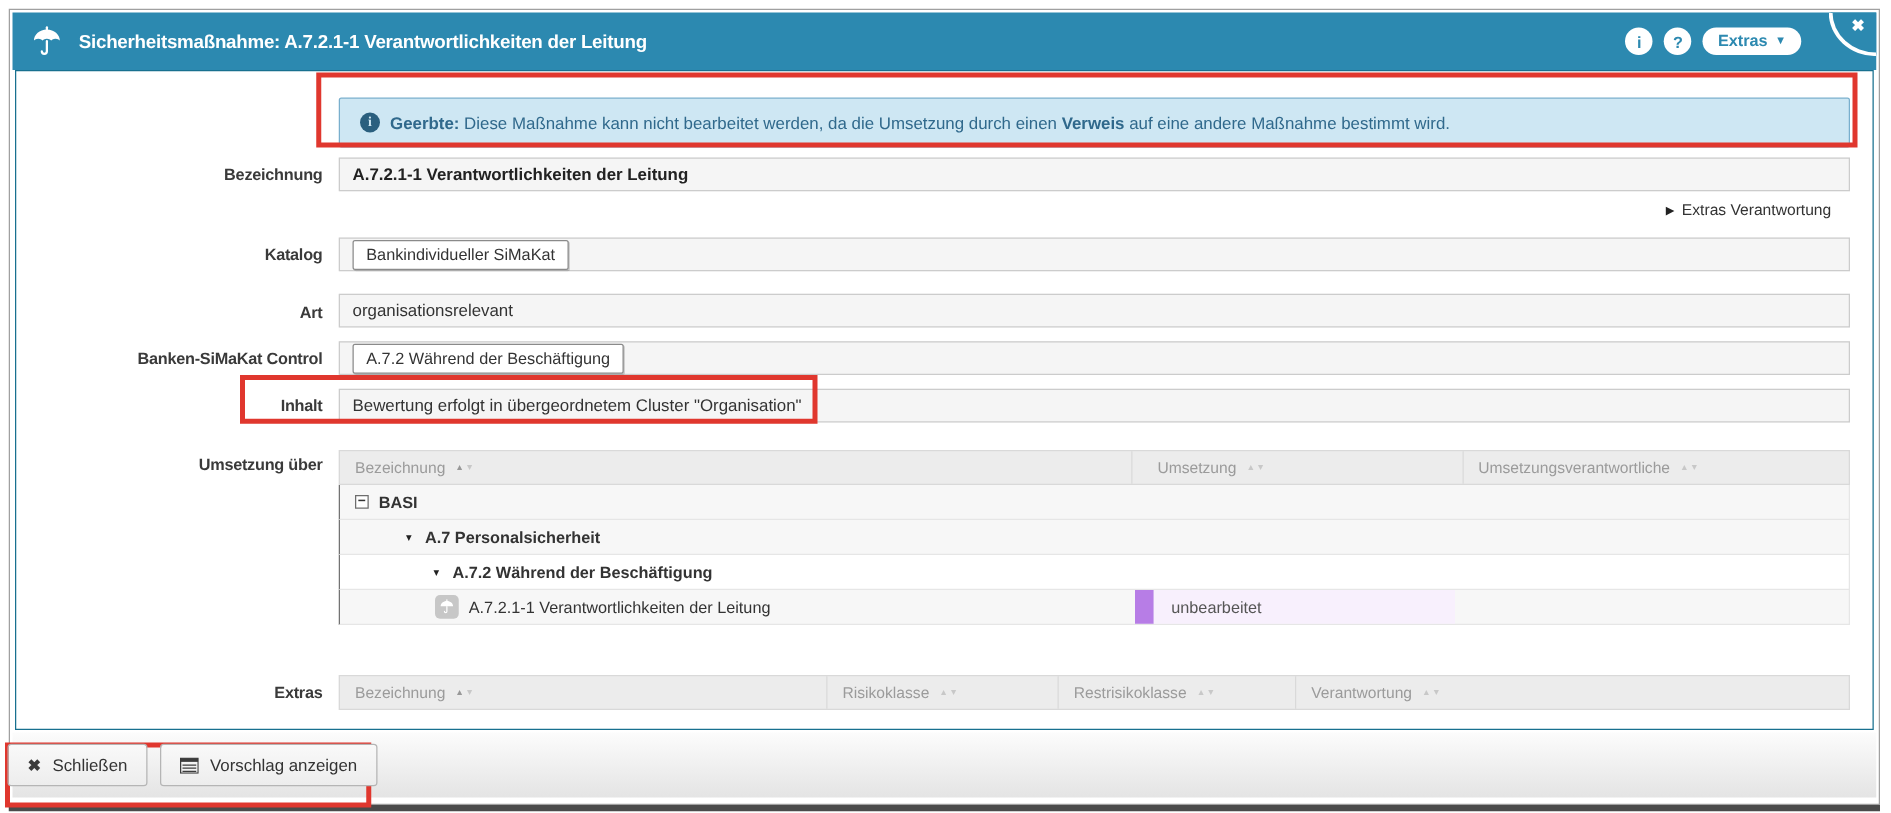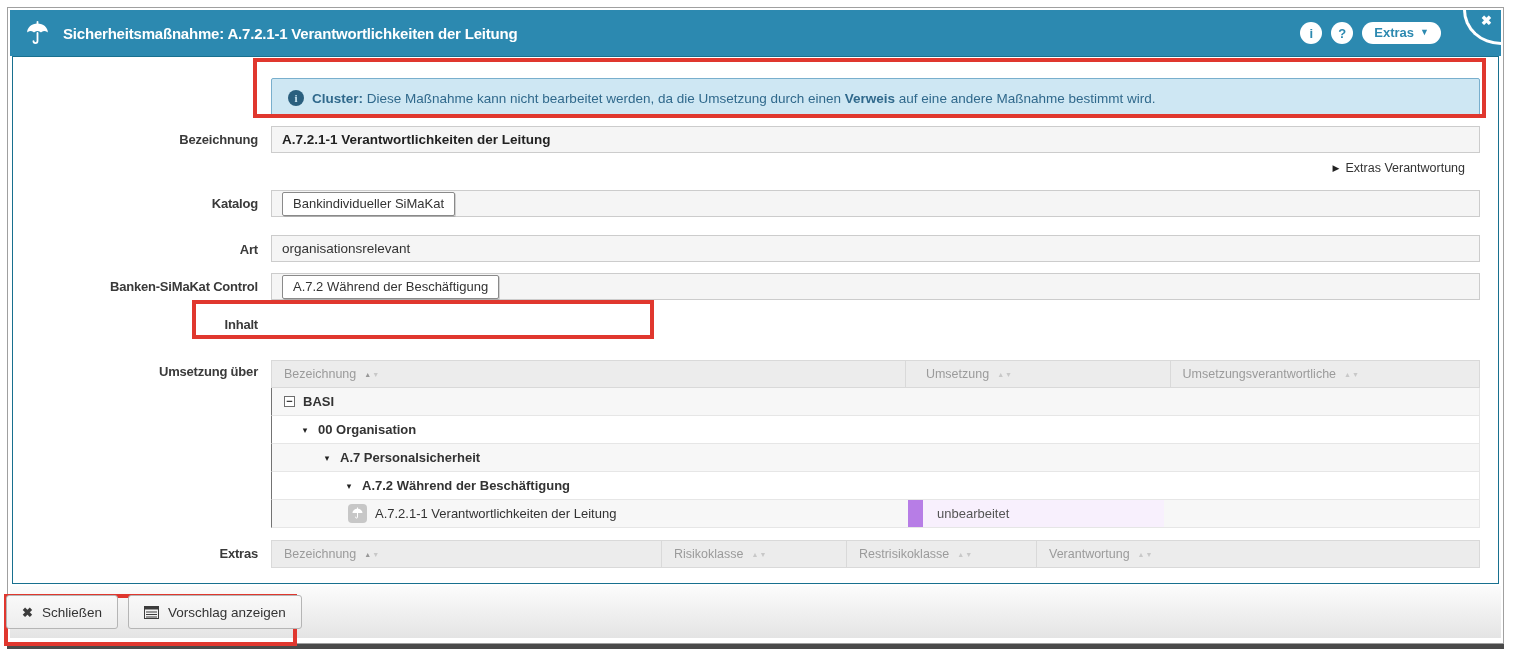--- a/index.html
+++ b/index.html
@@ -126,21 +126,21 @@
       </div>
     </div>
     <div class="corner-close">
       <span>✖</span>
     </div>
 
     <div class="bodypanel"></div>
 
     <div class="hint">
       <span class="hint-ico">i</span>
-      <span><b>Cluster:</b><span> Diese Maßnahme kann nicht bearbeitet werden, da die Umsetzung durch einen </span><b>Verweis</b><span> auf eine andere Maßnahme bestimmt wird.</span></span>
+      <span><b>Geerbte:</b><span> Diese Maßnahme kann nicht bearbeitet werden, da die Umsetzung durch einen </span><b>Verweis</b><span> auf eine andere Maßnahme bestimmt wird.</span></span>
     </div>
 
     <div class="flabel" style="top:124px">Bezeichnung</div>
     <div class="ffield" style="top:118px">
       <span class="fval bold">A.7.2.1-1 Verantwortlichkeiten der Leitung</span>
     </div>
     <div class="inherit-link">
       <span class="arr">▶</span>
       <span>Extras Verantwortung</span>
     </div>
@@ -154,20 +154,23 @@
     <div class="ffield" style="top:227px">
       <span class="fval">organisationsrelevant</span>
     </div>
 
     <div class="flabel" style="top:271px">Banken-SiMaKat Control</div>
     <div class="ffield" style="top:265px">
       <span class="chip">A.7.2 Während der Beschäftigung</span>
     </div>
 
     <div class="flabel" style="top:309px">Inhalt</div>
+    <div class="ffield" style="top:303px">
+      <span class="fval">Bewertung erfolgt in übergeordnetem Cluster "Organisation"</span>
+    </div>
 
     <div class="flabel" style="top:356px">Umsetzung über</div>
     <div class="tbl t1" style="top:352px">
       <div class="thead" id="t1-head">
           <div class="th c0">
             <span>Bezeichnung</span>
             <span class="sort"><span class="up active">▲</span><span class="dn">▼</span></span>
           </div>
           <div class="th c1">
             <span>Umsetzung</span>
@@ -175,24 +178,20 @@
           </div>
           <div class="th c2">
             <span>Umsetzungsverantwortliche</span>
             <span class="sort"><span class="up">▲</span><span class="dn">▼</span></span>
           </div>
         </div>
       <div id="t1-rows">
           <div class="trow shaded" style="padding-left: 12px;">
             <span class="tgl minusbox"></span>
             <span class="rlabel bold">BASI</span>
-          </div>
-          <div class="trow" style="padding-left: 28px;">
-            <span class="tgl caret"></span>
-            <span class="rlabel bold">00 Organisation</span>
           </div>
           <div class="trow shaded" style="padding-left: 50px;">
             <span class="tgl caret"></span>
             <span class="rlabel bold">A.7 Personalsicherheit</span>
           </div>
           <div class="trow" style="padding-left: 72px;">
             <span class="tgl caret"></span>
             <span class="rlabel bold">A.7.2 Während der Beschäftigung</span>
           </div>
           <div class="trow shaded" style="padding-left: 76px;">

